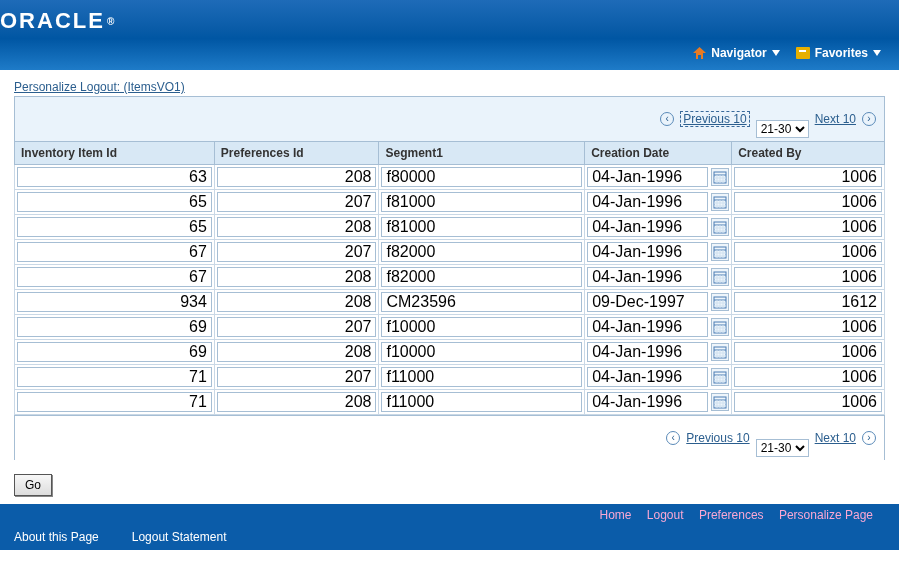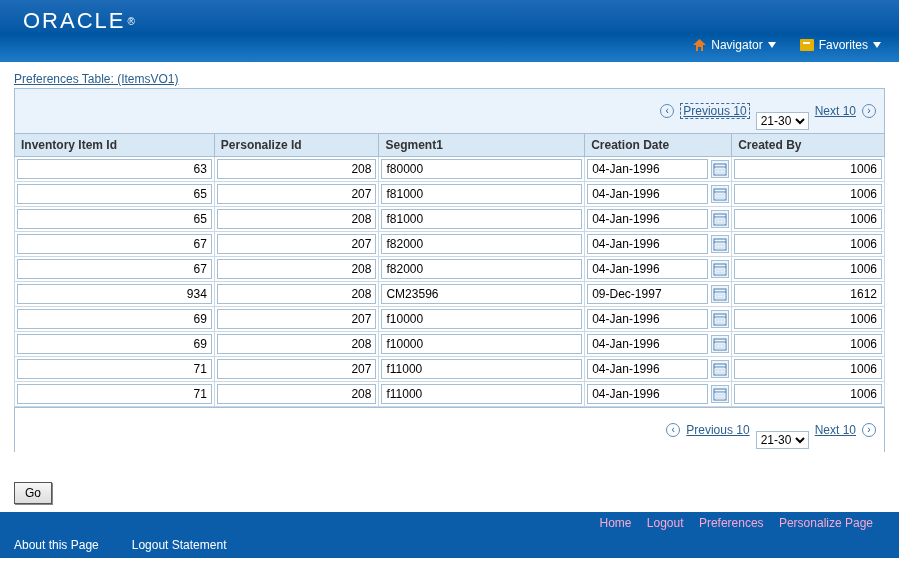--- a/index.html
+++ b/index.html
@@ -1,26 +1,27 @@
 <!DOCTYPE html>
 <html><head>
 <meta charset="utf-8">
 <style>
   * { box-sizing: border-box; margin: 0; padding: 0; }
   body { font-family: Arial, Helvetica, sans-serif; font-size: 12px; color: #000; background: #fff; width: 899px; }
   
   
   .header {
     background: linear-gradient(to bottom, #1e6bb8 0%, #0a5ca8 40%, #0056a3 55%, #1e7bc8 100%);
-    height: 62px;
+    height: 70px;
     position: relative;
-    padding: 8px 23px;
+    padding: 8px 0;
+    font-weight: bold;
   }
   .logo { color: #fff; font-family: "Arial Black", Arial, sans-serif; font-size: 22px; letter-spacing: 2px; display: flex; align-items: center; }
-  .header-right { position: absolute; right: 18px; bottom: 10px; display: flex; gap: 24px; align-items: center; }
+  .header-right { position: absolute; right: 18px; bottom: 10px; display: flex; gap: 16px; align-items: center; }
   .nav-link { color: #fff; text-decoration: none; display: flex; align-items: center; gap: 5px; cursor: pointer; }
   .nav-link .caret { width:0; height:0; border-left:4px solid transparent; border-right:4px solid transparent; border-top:6px solid #fff; display:inline-block; }
   .home-icon { display:inline-block; width:13px; height:12px; }
   .home-icon svg { display:block; }
   .fav-icon { display:inline-block; width:14px; height:12px; background:#e8b000; border-radius:1px; position:relative; }
   .fav-icon::before { content:""; position:absolute; left:3px; top:3px; width:7px; height:2px; background:#fff; }
   
   
   .content { padding: 10px 14px 8px 14px; }
   .page-title { color: #2b5e8e; font-weight: bold; font-size: 14px; margin-bottom: 4px; }
@@ -31,28 +32,28 @@
   .pag-bar.bottom { border-top:1px solid #a6bed4; border-bottom:none; background:#fff; }
   .pag-link { color:#2b5e8e; text-decoration:underline; cursor:pointer; }
   .pag-box { border:1px dashed #3a6a9a; padding:0 2px; }
   .pag-arrow { display:inline-flex; width:14px; height:14px; border:1px solid #5a8ab8; border-radius:50%; align-items:center; justify-content:center; color:#2b5e8e; font-size:10px; line-height:1; cursor:pointer; }
   .range-sel { font-size:12px; height:18px; border:1px solid #a6bed4; background:#fff;margin-top:20px; }
   
   
   table.data { width: 100%; border-collapse: collapse; table-layout: fixed; }
   table.data th { background:#d8e8f5; color:#333; font-weight:bold; text-align:left; padding:4px 6px; border:1px solid #a6bed4; font-size:12px; }
   table.data td { padding:2px; border:1px solid #c9d8e6; vertical-align:middle; }
-  .cell-input { width:100%; border:1px solid #a6bed4; padding:2px 4px; font-size:12px; height:20px; background:#fff; }
+  .cell-input { width:100%; border:1px solid #a6bed4; padding:2px 4px; font-size:16px; height:20px; background:#fff; }
   .cell-input.num { text-align:right; }
   .date-wrap { display:flex; gap:3px; align-items:center;justify-content:center; }
   .cal-icon { width:18px; height:18px; border:1px solid #a6bed4; display:inline-flex; align-items:center; justify-content:center; cursor:pointer; background:#eef5fb; }
   .cal-icon svg { display:block; }
   
   
-  .go-wrap { margin-top: 30px; }
+  .go-wrap { margin-top: 14px; }
   .go-btn { background: linear-gradient(to bottom,#f7f7f7,#ddd); border:1px solid #555; padding:3px 10px; font-size:12px; cursor:pointer; box-shadow: 1px 1px 0 #888; }
   
   
   .footer { background:#0b5ca9; color:#fff; padding:0; font-size:12px; }
   .footer-top { text-align:right; padding:4px 20px; }
   .footer-top a { color:#f9a8d4; text-decoration:none; margin:0 6px; cursor:pointer; }
   .footer-bot { padding:4px 14px 6px 14px; display:flex; gap:33px; }
   .footer-bot a { color:#fff; text-decoration:none; cursor:pointer; }
 </style>
 </head>
@@ -75,21 +76,21 @@
     </a>
     <a class="nav-link">
       <span class="fav-icon"></span>
       <span>Favorites</span>
       <span class="caret"></span>
     </a>
   </div>
 </div>
 
 <div class="content">
-  <a class="personalize">Preferences Table: (ItemsVO1)</a>
+  <a class="personalize">Personalize Logout: (ItemsVO1)</a>
 
   
   <div class="pag-bar">
     <span class="pag-arrow">‹</span>
     <span class="pag-box"><a class="pag-link">Previous 10</a></span>
     <select class="range-sel">
       <option>21-30</option>
     </select>
     <a class="pag-link">Next 10</a>
     <span class="pag-arrow">›</span>
@@ -100,21 +101,21 @@
     <colgroup>
         <col style="width:170px">
         <col style="width:140px">
         <col style="width:175px">
         <col style="width:125px">
         <col style="width:130px">
       </colgroup>
     <thead>
       <tr>
         <th>Inventory Item Id</th>
-        <th>Personalize Id</th>
+        <th>Preferences Id</th>
         <th>Segment1</th>
         <th>Creation Date</th>
         <th>Created By</th>
       </tr>
     </thead>
     <tbody id="tbody">
         <tr>
           <td><input class="cell-input num" value="63" style=""></td>
           <td><input class="cell-input num" value="208" style=""></td>
           <td><input class="cell-input" value="f80000" style=""></td>

